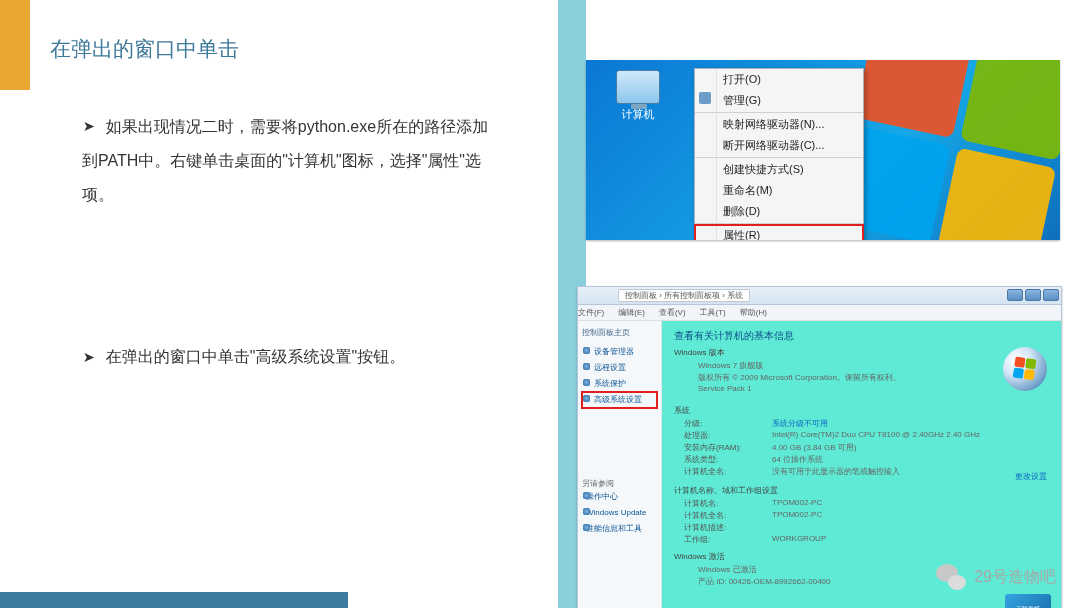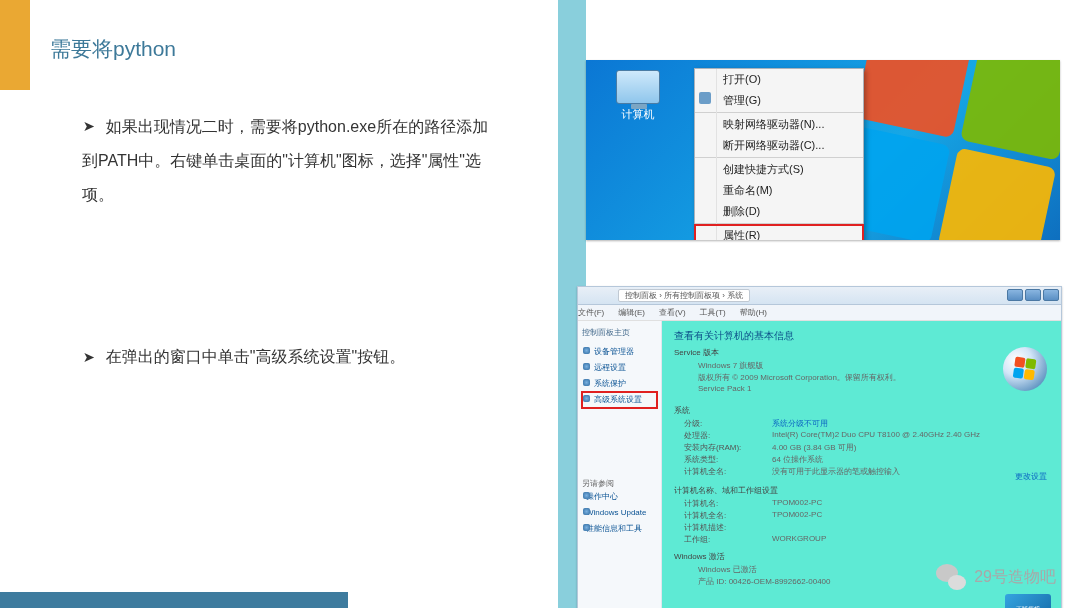--- a/index.html
+++ b/index.html
@@ -282,21 +282,21 @@
     border-radius: 50%;
   }
 </style>
 </head>
 <body>
 
 <div class="accent-left"></div>
 <div class="accent-right"></div>
 <div class="accent-bottom"></div>
 
-<div class="title">需要将python</div>
+<div class="title">在弹出的窗口中单击</div>
 
 <div class="para para1">
   <span class="bullet">➤</span>
   <span>如果出现情况二时，需要将python.exe所在的路径添加到PATH中。右键单击桌面的"计算机"图标，选择"属性"选项。</span>
 </div>
 
 <div class="para para2">
   <span class="bullet">➤</span>
   <span>在弹出的窗口中单击"高级系统设置"按钮。</span>
 </div>
@@ -351,21 +351,21 @@
       <div class="lnk">远程设置</div>
       <div class="lnk">系统保护</div>
       <div class="lnk hl">高级系统设置</div>
       <div class="also">另请参阅</div>
       <div class="lnk" style="padding-left:4px;">操作中心</div>
       <div class="lnk" style="padding-left:4px;">Windows Update</div>
       <div class="lnk" style="padding-left:4px;">性能信息和工具</div>
     </div>
     <div class="content">
       <h2>查看有关计算机的基本信息</h2>
-      <div class="section-title">Service 版本</div>
+      <div class="section-title">Windows 版本</div>
       <div class="kv">
           <span class="v">Windows 7 旗舰版</span>
         </div>
       <div class="kv">
           <span class="v">版权所有 © 2009 Microsoft Corporation。保留所有权利。</span>
         </div>
       <div class="kv">
           <span class="v">Service Pack 1</span>
         </div>
 

